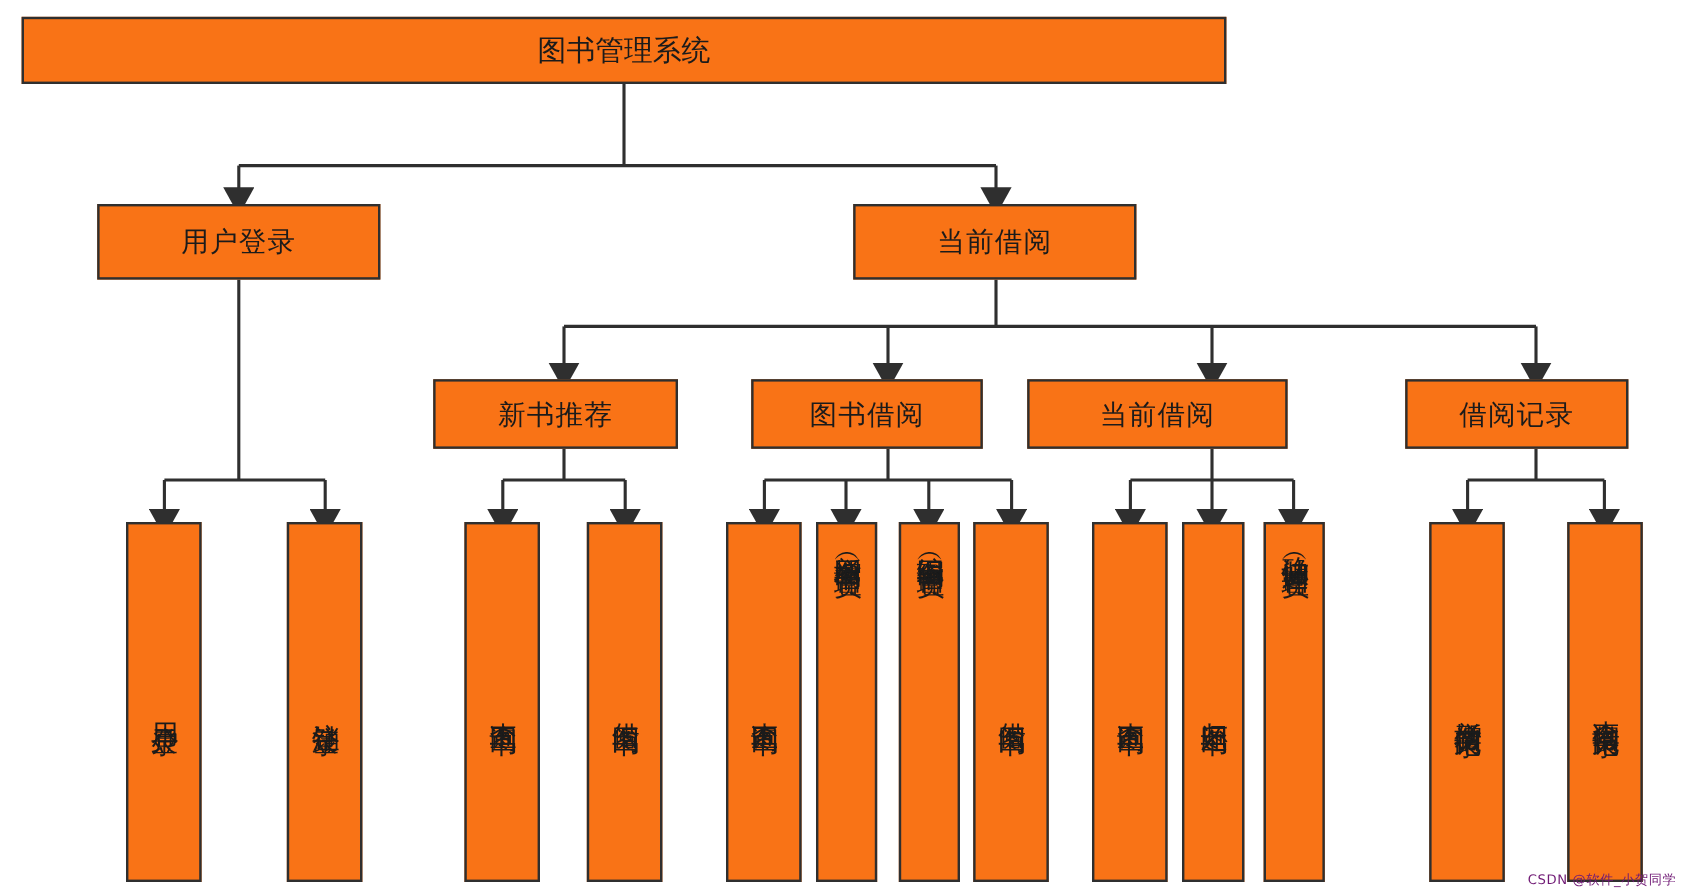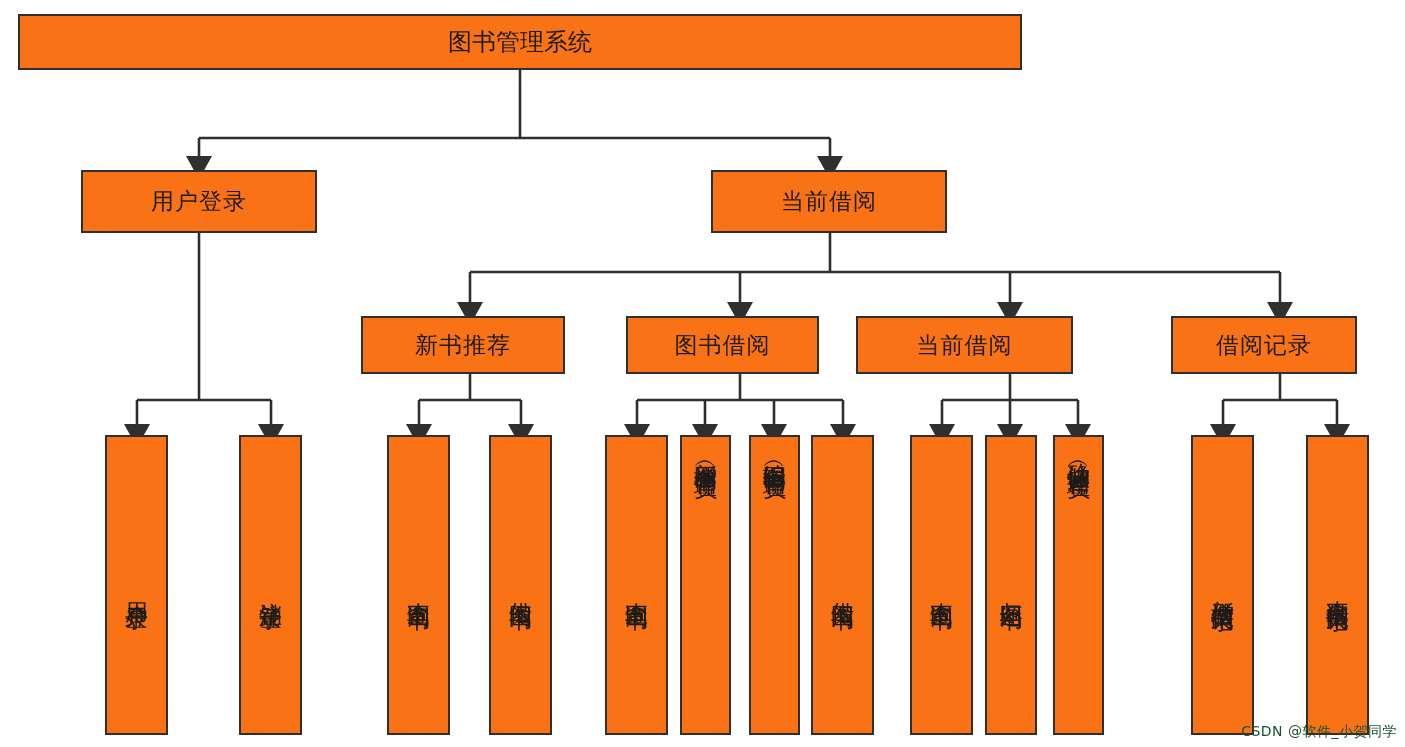--- a/index.html
+++ b/index.html
@@ -66,22 +66,22 @@
     justify-content: center;
   }
   .leaf.tall .leaf-inner {
     align-items: flex-start;
     padding-top: 4px;
   }
   #watermark {
     position: absolute;
     right: 8px;
     bottom: 6px;
-    font-size: 14px;
-    color: #14532d;
+    font-size: 11px;
+    color: #701a75;
     letter-spacing: 0.5px;
     white-space: nowrap;
   }
 </style>
 </head>
 <body>
 
 <div id="diagram-root">
 
   <svg id="edges" viewBox="0 0 1405 747" xmlns="http://www.w3.org/2000/svg">

